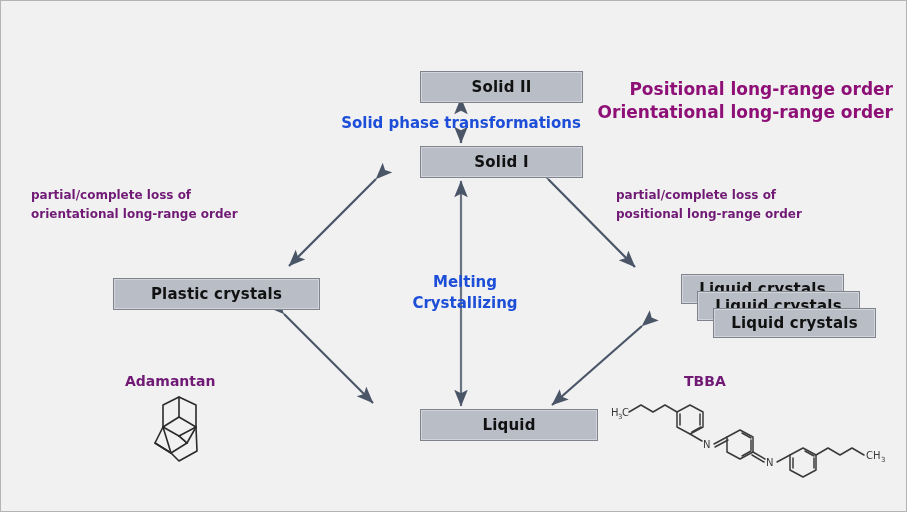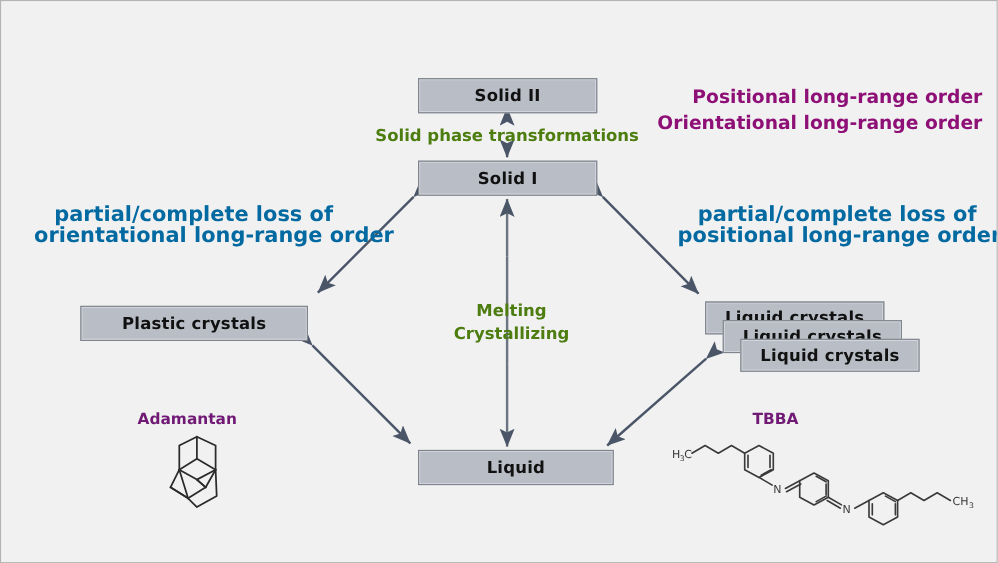--- a/index.html
+++ b/index.html
@@ -22,39 +22,40 @@
     border:1px solid #7f848c;
     box-shadow:0 0 0 1px rgba(255,255,255,0.35) inset;
     display:flex;
     align-items:center;
     justify-content:center;
     font-weight:bold;
     font-size:15px;
     color:#111111;
     letter-spacing:0.2px;
     box-sizing:border-box;
+    margin-left:40px;
   }
   .lbl-purple{
     position:absolute;
-    color:#0369a1;
-    font-weight:bold;
-    font-size:19px;
+    color:#701a75;
+    font-weight:bold;
+    font-size:12px;
     line-height:19px;
-    text-align:center;
+    text-align:left;
     white-space:nowrap;
   }
   .lbl-purple.big{
     font-size:17px;
     line-height:23px;
     text-align:right;
     color:#8e1077;
   }
   .lbl-blue{
     position:absolute;
-    color:#4d7c0f;
+    color:#1d4ed8;
     font-weight:bold;
     font-size:15px;
     line-height:21px;
     text-align:center;
     white-space:nowrap;
   }
   .mol-label{
     position:absolute;
     font-weight:bold;
     font-size:14px;

